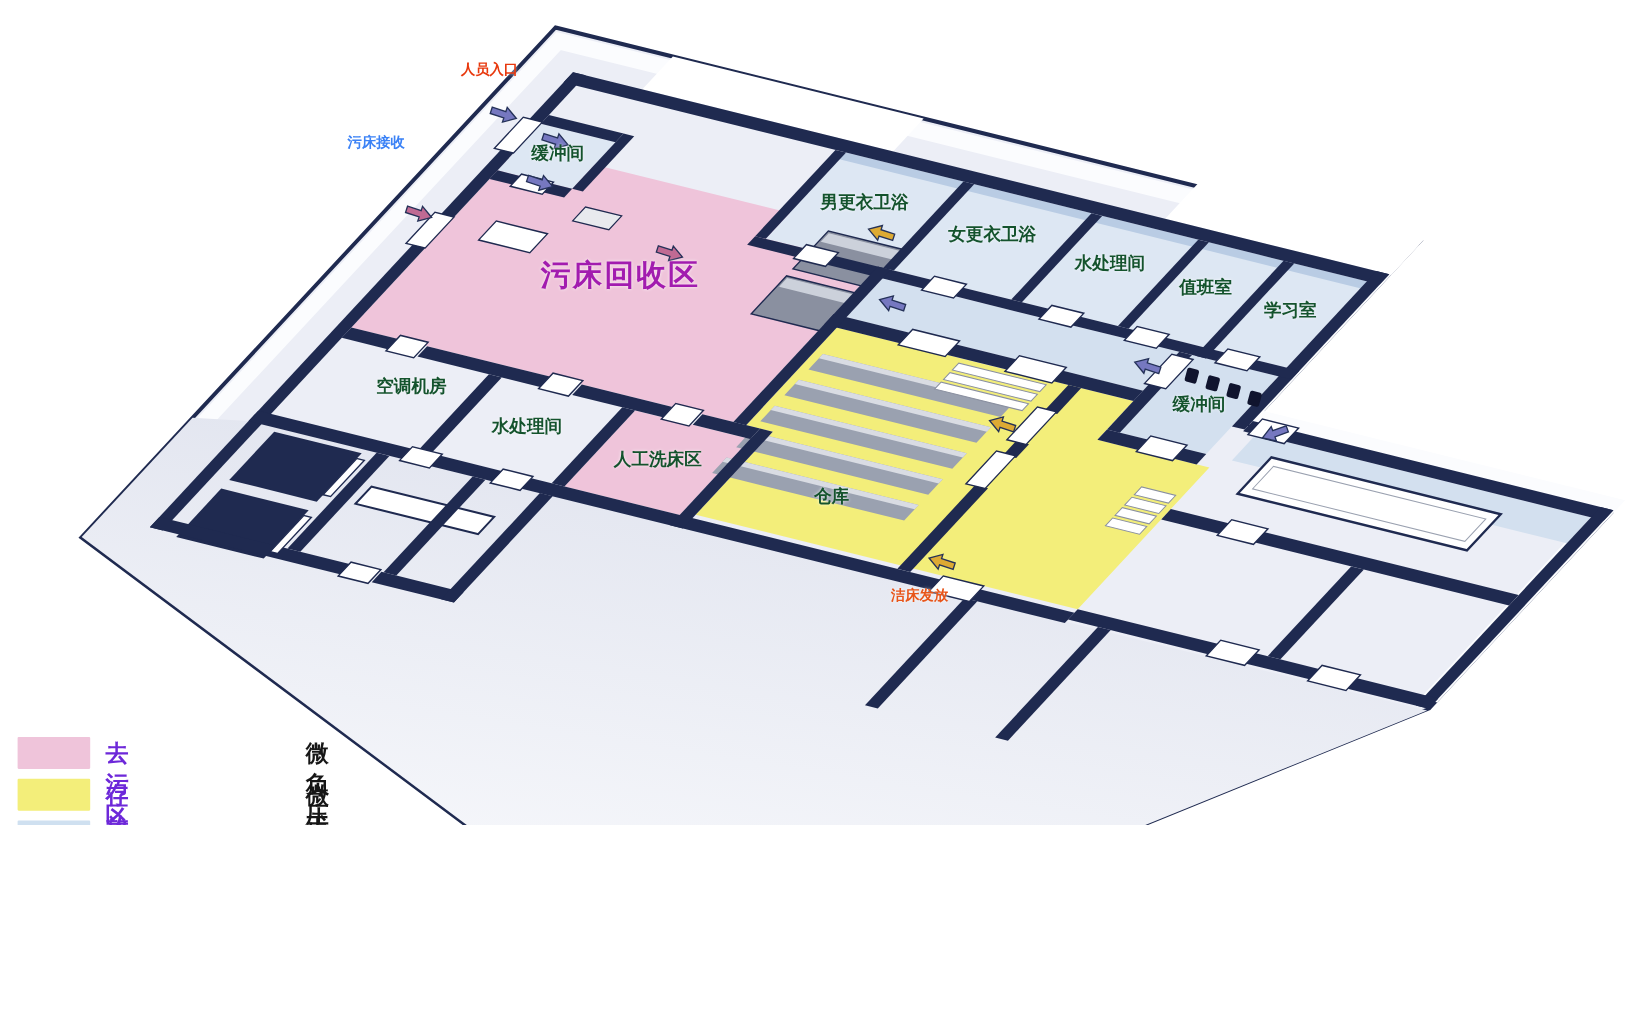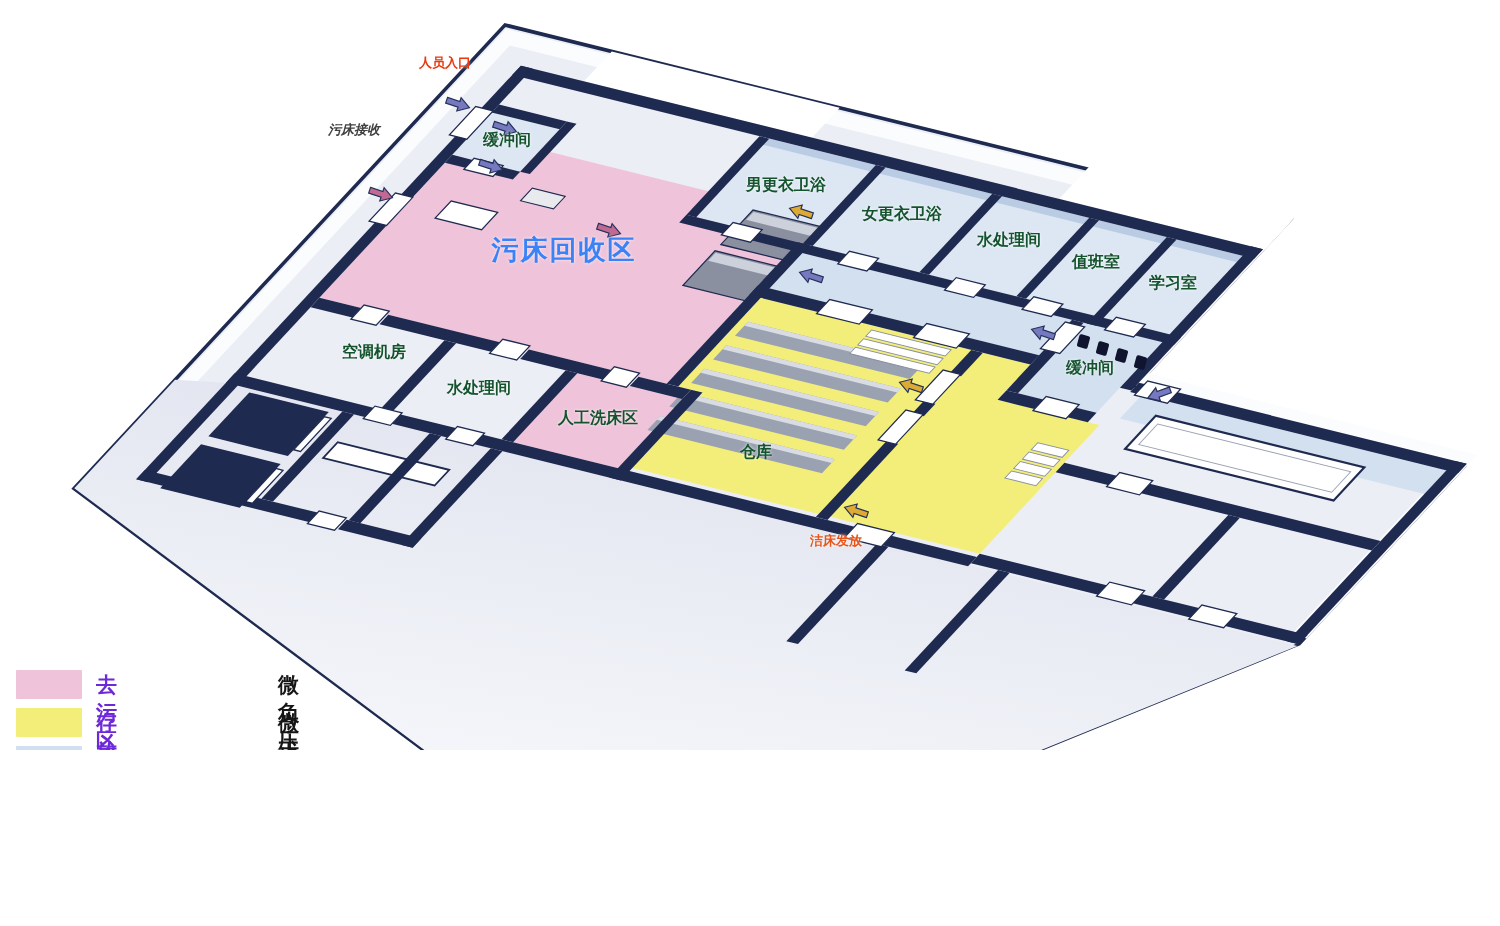--- a/index.html
+++ b/index.html
@@ -9,21 +9,21 @@
   .door{fill:#ffffff;stroke:#1f2a50;stroke-width:1.4;}
   .roomfloor{fill:#dde7f3;}
   .bluecorr{fill:#d3e0ef;}
   .rackbase{fill:#9aa1b0;}
   .racktop{fill:#d9dce3;}
   .slat{fill:#ffffff;stroke:#8a90a0;stroke-width:1;}
   .equip{fill:#8a90a0;stroke:#1f2a50;stroke-width:1.4;}
   .equiptop{fill:#ccd1db;}
   .lbl{position:absolute;transform:translate(-50%,-50%);white-space:nowrap;font-weight:700;
        font-size:16px;color:#14532d;text-shadow:0 0 3px rgba(255,255,255,.85);}
-  .lbl.big{font-size:27px;letter-spacing:2px;color:#3b82f6;}
+  .lbl.big{font-size:27px;letter-spacing:2px;color:#a21caf;}
   .lbl.red{font-size:13px;}
   .farrow{position:absolute;width:26px;height:16px;overflow:visible;}
   .chair{position:absolute;width:11px;height:13px;background:#10142e;transform:rotate(15deg);border-radius:2px;}
   
   .leg-row{position:absolute;height:30px;}
   .leg-swatch{position:absolute;left:16px;width:66px;height:29px;border-radius:1px;}
   .leg-name{position:absolute;left:96px;top:1px;font-size:21px;font-weight:700;color:#6d28d9;}
   .leg-press{position:absolute;left:278px;top:1px;font-size:21px;font-weight:700;color:#161616;}
   .leg-flow-icon{position:absolute;left:32px;top:-2px;width:44px;height:30px;}
   .leg-flow-name{position:absolute;left:98px;top:1px;font-size:21px;font-weight:700;color:#0369a1;}
@@ -233,21 +233,21 @@
 <svg class="farrow" style="left:1146px;top:386px;transform:rotate(160deg)">
       <path d="M1 5 L14 5 L14 1 L25 8 L14 15 L14 11 L1 11 Z" stroke="#243158" stroke-width="1.2" fill="#7678c0"></path>
     </svg>
 
 <div class="chair" style="left:1078px;top:335px;"></div>
 <div class="chair" style="left:1097px;top:342px;"></div>
 <div class="chair" style="left:1116px;top:349px;"></div>
 <div class="chair" style="left:1135px;top:356px;"></div>
 
 <div class="lbl red" style="left: 445px; top: 63px; color: rgb(232, 56, 13);">人员入口</div>
-<div class="lbl red" style="left: 354px; top: 130px; color: #404040; font-style: italic;">污床接收</div>
+<div class="lbl red" style="left: 342px; top: 130px; color: #3b82f6;">污床接收</div>
 <div class="lbl red" style="left: 836px; top: 541px; color: rgb(232, 85, 26);">洁床发放</div>
 
 <div class="lbl" style="left:507px;top:140px;">缓冲间</div>
 <div class="lbl big" style="left:564px;top:250px;">污床回收区</div>
 <div class="lbl" style="left:786px;top:185px;">男更衣卫浴</div>
 <div class="lbl" style="left:902px;top:214px;">女更衣卫浴</div>
 <div class="lbl" style="left:1009px;top:240px;">水处理间</div>
 <div class="lbl" style="left:1096px;top:262px;">值班室</div>
 <div class="lbl" style="left:1173px;top:283px;">学习室</div>
 <div class="lbl" style="left:1090px;top:368px;">缓冲间</div>

